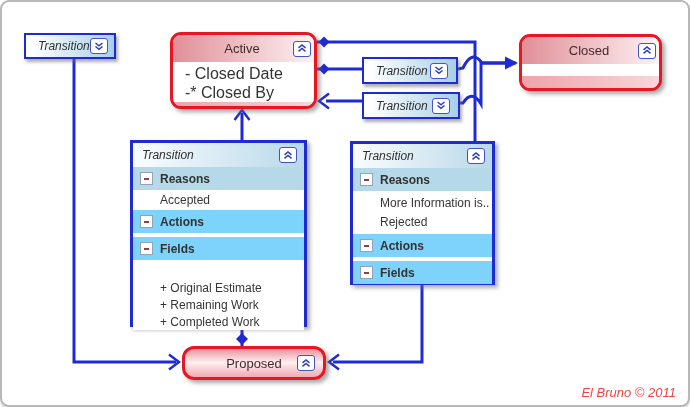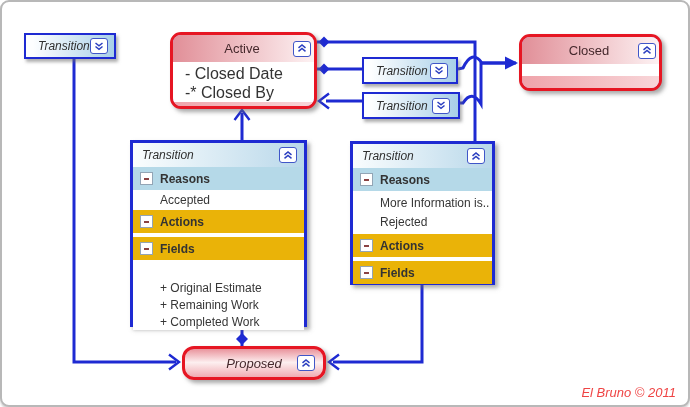--- a/index.html
+++ b/index.html
@@ -13,21 +13,21 @@
         box-shadow:2px 3px 3px rgba(110,110,110,.55);}
   .tlabel{font-style:italic;font-size:12px;color:#303030;}
   
   .dbox{border:3px solid #1e2ad2;background:#fff;display:flex;flex-direction:column;
         box-shadow:3px 3px 4px rgba(110,110,110,.55);}
   .dhead{height:24px;flex:0 0 24px;background:linear-gradient(to right,#fafdfe,#b9d8ea);
          display:flex;align-items:center;justify-content:space-between;padding:0 4px 0 9px;}
   .sect{height:23px;flex:0 0 23px;display:flex;align-items:center;gap:7px;padding-left:7px;
         font-size:12px;color:#333;font-weight:bold;}
   .sect.blue{background:#b5d9e8;}
-  .sect.gray{background:#eab308;}
+  .sect.gray{background:#7dd3fc;}
   .gap3{margin-top:4px;}
   .item{height:20px;flex:0 0 20px;display:flex;align-items:center;padding-left:27px;
         font-size:12px;color:#363636;background:#fff;white-space:nowrap;overflow:hidden;}
   .item.small{height:17px;flex:0 0 17px;}
   .strip{flex:1 1 auto;background:#b9d9ec;}
   
   .state{border:3px solid #e61623;border-radius:11px;background:#c4b5fd;display:flex;flex-direction:column;
          overflow:hidden;box-shadow:3px 3px 4px rgba(110,110,110,.6);}
   .shead{height:27px;flex:0 0 27px;background:linear-gradient(to right,#e18f98,#fdf2f3);
          display:flex;align-items:center;}
@@ -47,21 +47,21 @@
   .minusbox i{display:block;width:5px;height:2px;background:#8b4343;}
   .watermark{position:absolute;right:12px;bottom:5px;font-size:13px;color:#ef4444;z-index:2;font-style:italic;}
   
   #t-initial{left:22px;top:31px;width:92px;height:26px;}
   #s-active{left:168px;top:30px;width:147px;height:77px;}
   #s-closed{left:517px;top:32px;width:143px;height:57px;}
   #t-ac{left:360px;top:55px;width:96px;height:27px;}
   #t-ca{left:360px;top:90px;width:98px;height:27px;}
   #t-pa{left:128px;top:138px;width:177px;height:187px;}
   #t-ap{left:348px;top:139px;width:145px;height:144px;}
-  #s-proposed{left:180px;top:344px;width:144px;height:34px;padding:0 5px 0 12px;font-style:italic;}
+  #s-proposed{left:180px;top:344px;width:144px;height:34px;padding:0 5px 0 12px;}
   #s-proposed .stitle{padding-left:14px;}
 </style>
 </head>
 <body>
 
 <div class="frame">
 
   <svg class="wires" width="690" height="407" viewBox="0 0 690 407">
     <g stroke="#1e2ad2" stroke-width="3" fill="none">
 

